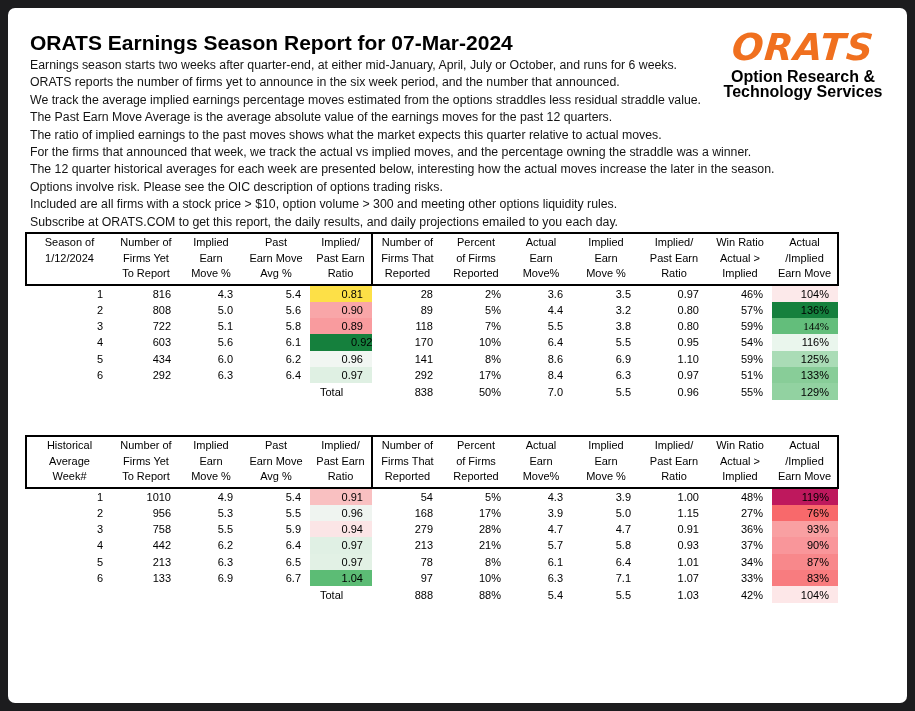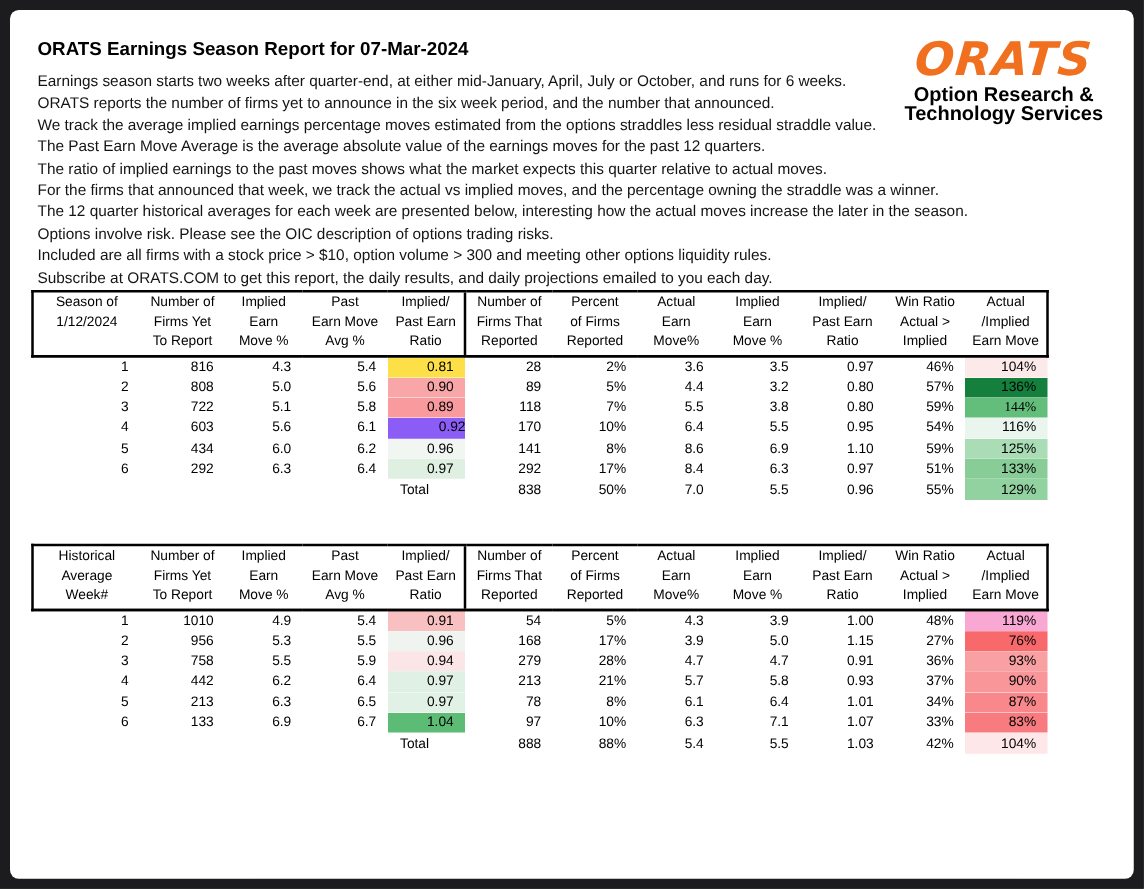--- a/index.html
+++ b/index.html
@@ -1,21 +1,21 @@
 <!DOCTYPE html>
 <html><head>
 <meta charset="utf-8">
 <style>
   * { margin:0; padding:0; box-sizing:border-box; }
   html,body { width:915px; height:711px; background:#1c1c1e; overflow:hidden;
               font-family:"Liberation Sans", sans-serif; }
   .page { position:absolute; left:8px; top:8px; width:899px; height:695px;
           background:#ffffff; border-radius:7px; overflow:hidden; }
 
-  .title { position:absolute; left:22px; top:23px; font-size:15px; font-weight:bold; color:#000; }
+  .title { position:absolute; left:22px; top:23px; font-size:21px; font-weight:bold; color:#000; }
   .intro { position:absolute; left:22px; top:49px; font-size:12.3px; line-height:17.4px; color:#141414; }
 
   .logo { position:absolute; top:20px; right:16px; width:176px; text-align:center; }
   .logo-text { font-family:"DejaVu Sans", sans-serif; font-weight:bold; font-style:italic;
                font-size:37px; letter-spacing:1px; transform:skewX(-5deg); line-height:40px; }
   .logo-sub { margin-top:2px; font-size:16px; font-weight:bold; line-height:14.5px; color:#000; }
 
   .tbl-wrap { position:absolute; left:17px; }
   #table1 { top:224px; }
   #table2 { top:427px; }
@@ -180,21 +180,21 @@
             <td>3.8</td>
             <td>0.80</td>
             <td>59%</td>
             <td style="background: rgb(99, 190, 123); font-family: Liberation Serif, serif;">144%</td>
           </tr>
           <tr>
             <td>4</td>
             <td>603</td>
             <td>5.6</td>
             <td>6.1</td>
-            <td style="background: #8b5cf6; padding-left: 41px;">0.92</td>
+            <td style="background: #15803d; padding-left: 41px;">0.92</td>
             <td>170</td>
             <td>10%</td>
             <td>6.4</td>
             <td>5.5</td>
             <td>0.95</td>
             <td>54%</td>
             <td style="background: rgb(234, 246, 237);">116%</td>
           </tr>
           <tr>
             <td>5</td>
@@ -327,21 +327,21 @@
             <td>1010</td>
             <td>4.9</td>
             <td>5.4</td>
             <td style="background: rgb(249, 192, 193);">0.91</td>
             <td>54</td>
             <td>5%</td>
             <td>4.3</td>
             <td>3.9</td>
             <td>1.00</td>
             <td>48%</td>
-            <td style="background: #f9a8d4;">119%</td>
+            <td style="background: #be185d;">119%</td>
           </tr>
           <tr>
             <td>2</td>
             <td>956</td>
             <td>5.3</td>
             <td>5.5</td>
             <td style="background: rgb(239, 244, 240);">0.96</td>
             <td>168</td>
             <td>17%</td>
             <td>3.9</td>

